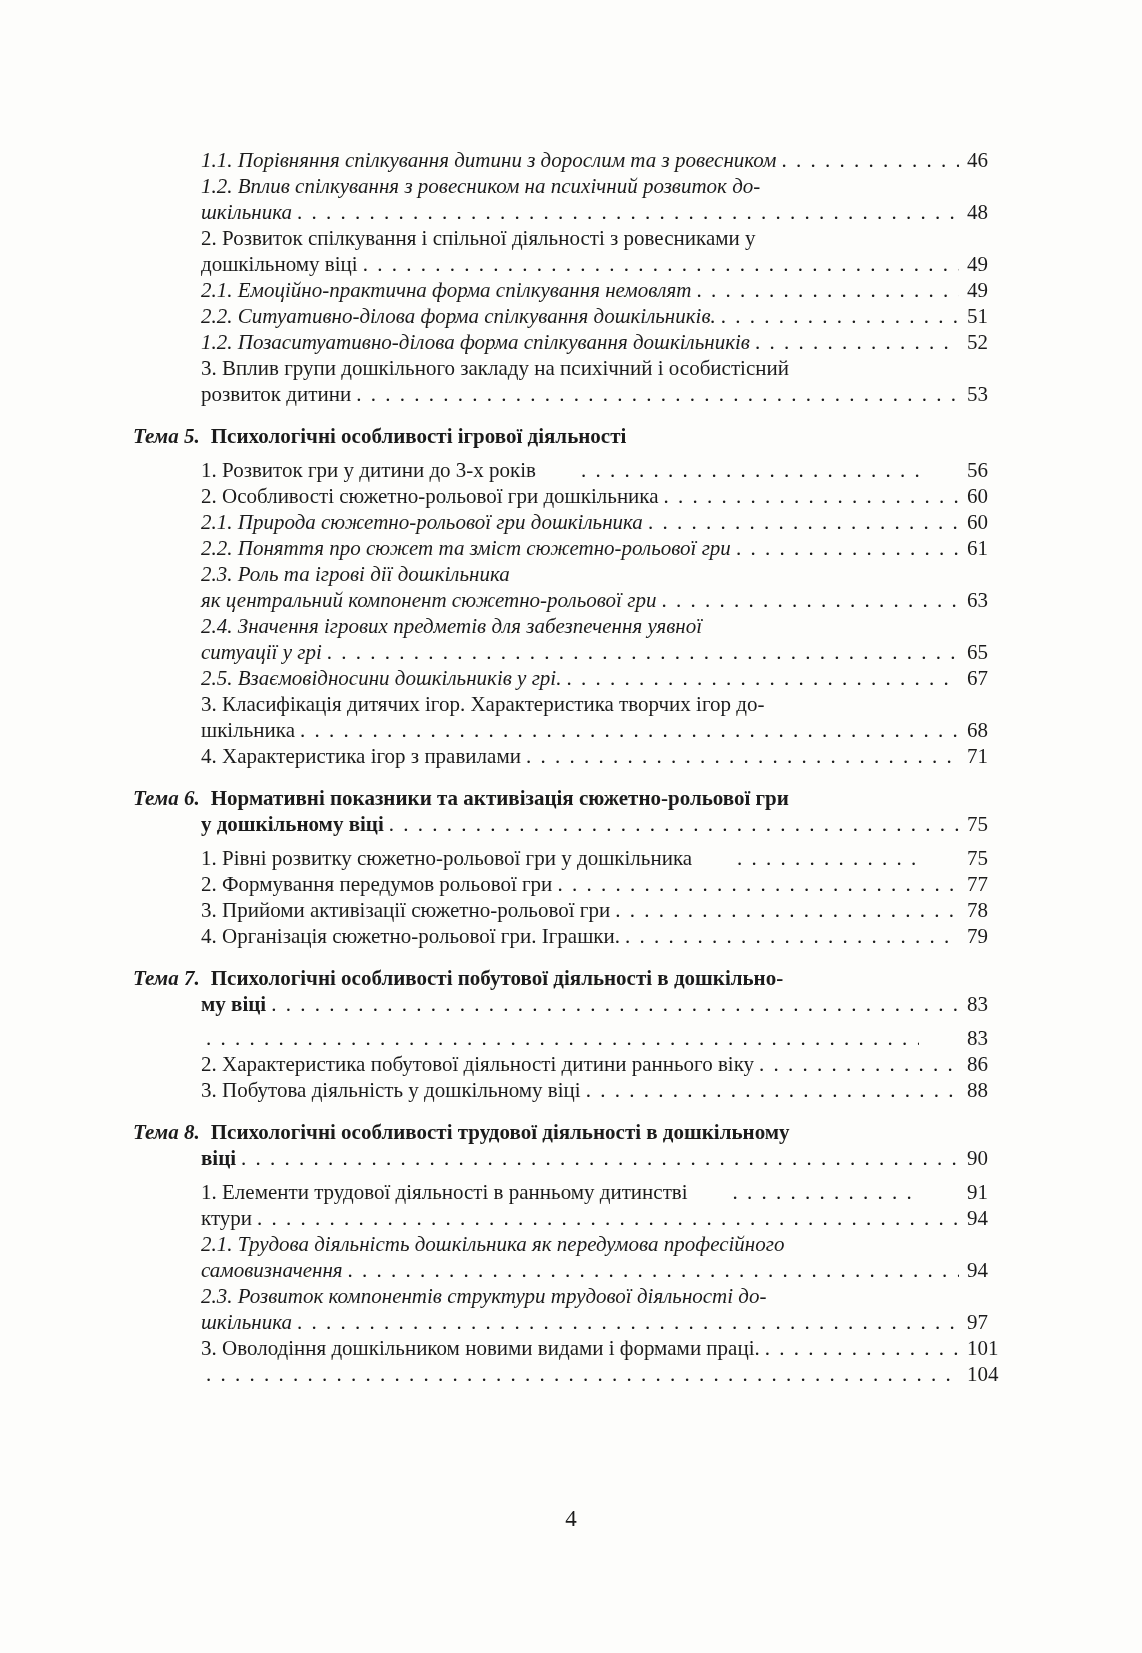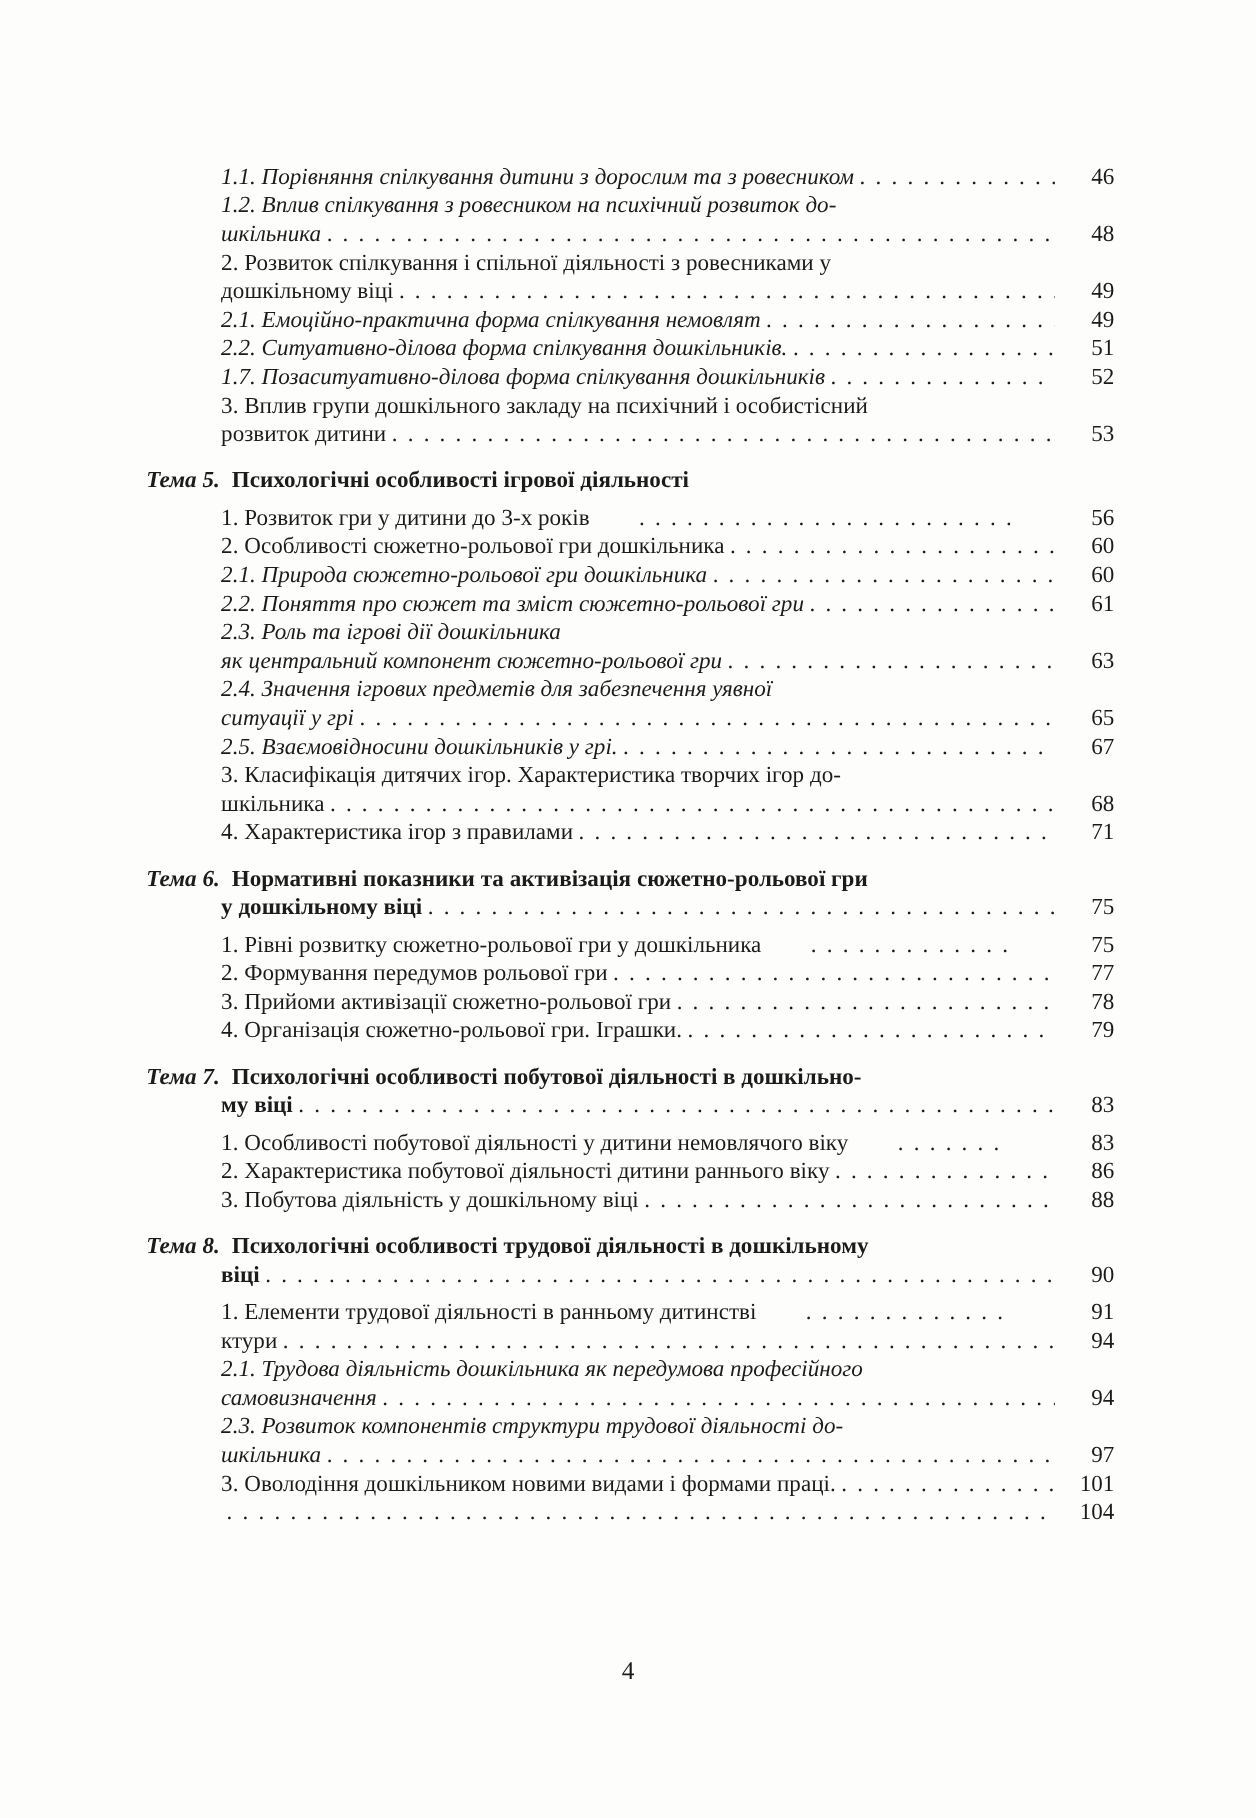--- a/index.html
+++ b/index.html
@@ -39,21 +39,20 @@
     font-style: normal;
     letter-spacing: 2px;
   }
   .leader::after {
     content: ". . . . . . . . . . . . . . . . . . . . . . . . . . . . . . . . . . . . . . . . . . . . . . . . . . . . . . . . . . . . . . . . . . . . . . . . . . . . . . . .";
   }
 
   .pg {
     flex: 0 0 auto;
     min-width: 46px;
-    text-align: right;
     font-weight: normal;
     font-style: normal;
   }
 
   .footer {
     position: absolute;
     left: 0; top: 1506px;
     width: 1142px;
     text-align: center;
     font-size: 23px;
@@ -100,21 +99,21 @@
     <span class="pg">49</span>
   </div>
       <div class="row item italic">
 
     <span class="txt">2.2. Ситуативно-ділова форма спілкування дошкільників.</span>
     <span class="leader"></span>
     <span class="pg">51</span>
   </div>
       <div class="row item italic">
 
-    <span class="txt">1.7. Позаситуативно-ділова форма спілкування дошкільників</span>
+    <span class="txt">1.2. Позаситуативно-ділова форма спілкування дошкільників</span>
     <span class="leader"></span>
     <span class="pg">52</span>
   </div>
       <div class="row item regular">
 
     <span class="txt">3. Вплив групи дошкільного закладу на психічний і особистісний</span>
 
   </div>
       <div class="row item regular">
 
@@ -237,21 +236,20 @@
 
   </div>
       <div class="row tema-cont">
 
     <span class="txt">му віці</span>
     <span class="leader"></span>
     <span class="pg">83</span>
   </div>
       <div class="row item regular after-heading">
 
-    <span class="txt">1. Особливості побутової діяльності у дитини немовлячого віку</span>
     <span class="leader"></span>
     <span class="pg">83</span>
   </div>
       <div class="row item regular">
 
     <span class="txt">2. Характеристика побутової діяльності дитини раннього віку</span>
     <span class="leader"></span>
     <span class="pg">86</span>
   </div>
       <div class="row item regular">

